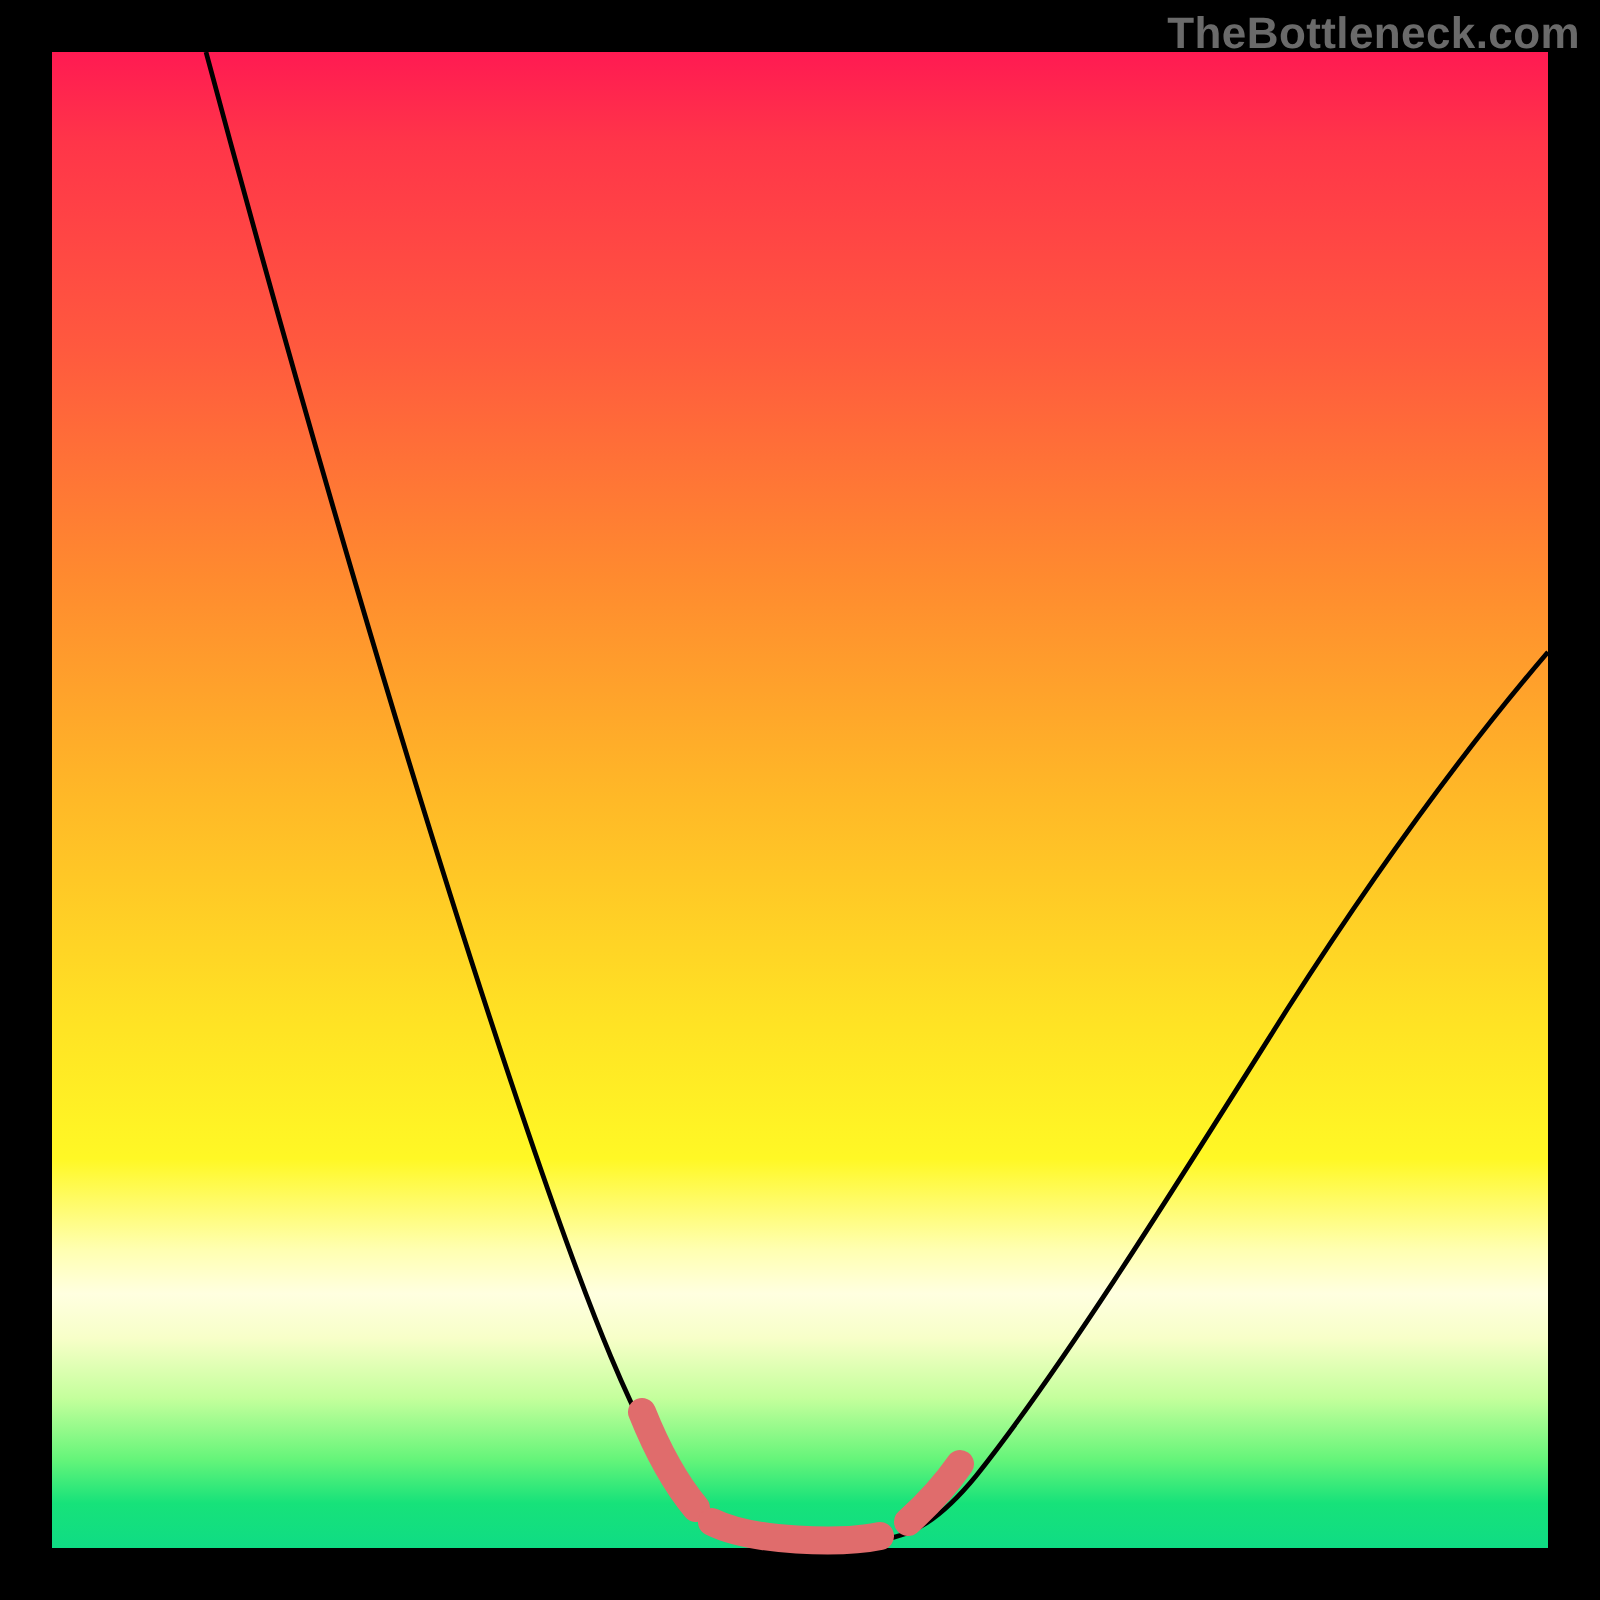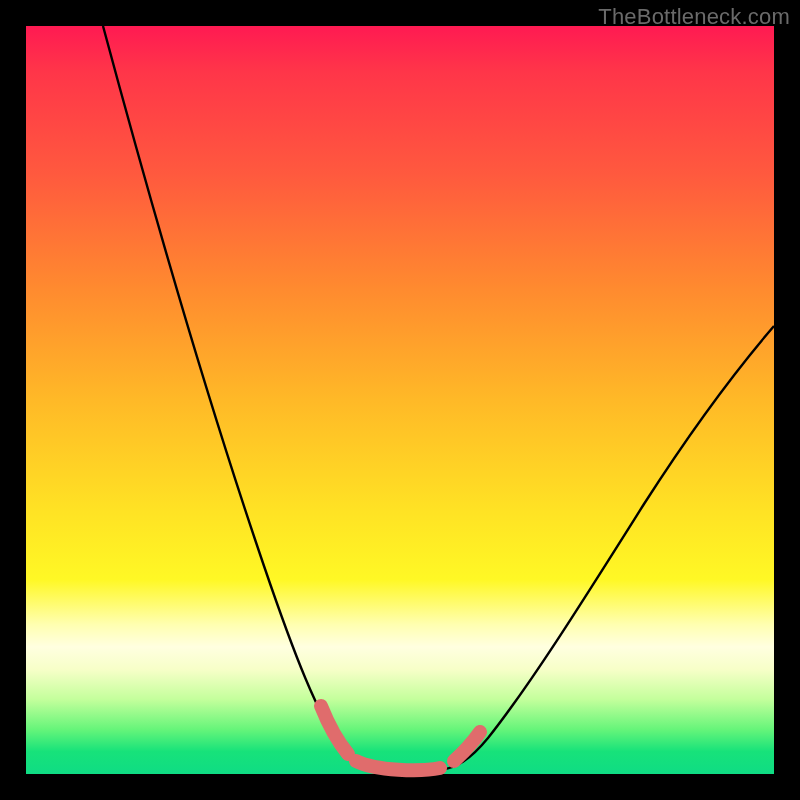--- a/index.html
+++ b/index.html
@@ -50,21 +50,21 @@
     height: 748px;
     overflow: visible;
   }
   .watermark {
     position: absolute;
     top: 4px;
     right: 10px;
     color: #6a6a6a;
     font-size: 22px;
     letter-spacing: 0.2px;
-    font-weight: 400;
+    font-weight: 700;
   }
 </style>
 </head>
 <body>
 
 <div class="frame">
   <div class="plot"></div>
 
   <svg class="curve" viewBox="0 0 748 748">
 

